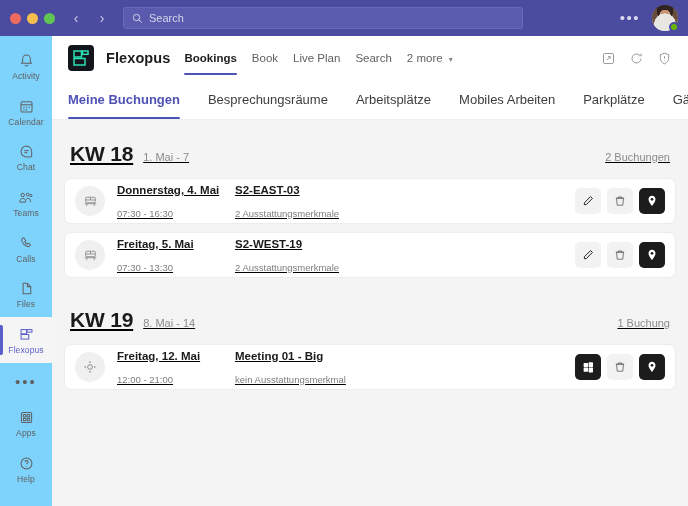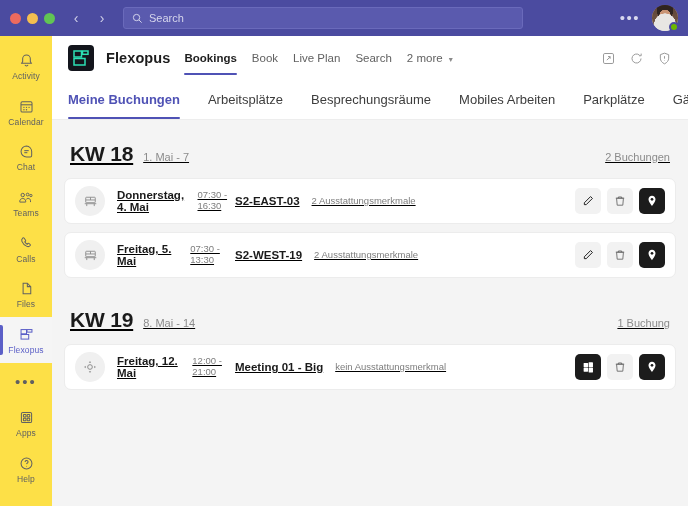--- a/index.html
+++ b/index.html
@@ -49,21 +49,21 @@
   .presence {
     position: absolute; right: -1px; bottom: -1px; width: 10px; height: 10px;
     background: #6bb700; border: 2px solid #4b4ba0; border-radius: 50%;
   }
 
   
   .body { flex: 1; display: flex; min-height: 0; }
 
   
   .rail {
-    width: 52px; background: #fde047; flex: 0 0 52px;
+    width: 52px; background: #7dd3fc; flex: 0 0 52px;
     display: flex; flex-direction: column; align-items: center;
     padding-top: 8px; position: relative;
   }
   .railitem {
     width: 52px; height: 48px; display: flex; flex-direction: column;
     align-items: center; justify-content: center; gap: 2px;
     color: #616161; position: relative;
   }
   .railitem .lbl { font-size: 8.5px; letter-spacing: .1px; }
   .railitem.active { color: #5b5fc7; background: #f5f5f5; }
@@ -132,21 +132,21 @@
   .card {
     background: #fff; border: 1px solid #ececec; border-radius: 7px;
     height: 46px; display: flex; align-items: center; padding: 0 10px;
     margin-bottom: 8px;
   }
   .cardicon {
     width: 30px; height: 30px; border-radius: 50%; background: #f0f0f0;
     display: flex; align-items: center; justify-content: center;
     flex: 0 0 30px; margin-right: 12px;
   }
-  .cardcol { display: flex; gap: 12px; }
+  .cardcol { display: flex; flex-direction: column; gap: 12px; }
   .cardcol.when { flex: 0 0 118px; }
   .cardcol.what { flex: 1; min-width: 0; }
   .l1 { font-size: 11.5px; font-weight: bold; color: #1a1a1a; }
   .l2 { font-size: 9.5px; color: #7d7d7d; }
   .cardactions { display: flex; gap: 6px; margin-left: auto; }
   .actbtn {
     width: 26px; height: 26px; border-radius: 5px; background: #f2f2f2;
     display: flex; align-items: center; justify-content: center;
   }
   .actbtn.dark { background: #1c1c1c; }
@@ -350,24 +350,24 @@
             </svg>
           </span>
         </div>
       </div>
 
       <div class="navtabs">
         <div class="navtab active">
           <span>Meine Buchungen</span>
         </div>
         <div class="navtab">
+          <span>Besprechungsräume</span>
+        </div>
+        <div class="navtab">
           <span>Arbeitsplätze</span>
-        </div>
-        <div class="navtab">
-          <span>Besprechungsräume</span>
         </div>
         <div class="navtab">
           <span>Mobiles Arbeiten</span>
         </div>
         <div class="navtab">
           <span>Parkplätze</span>
         </div>
         <div class="navtab">
           <span>Gäste</span>
         </div>

